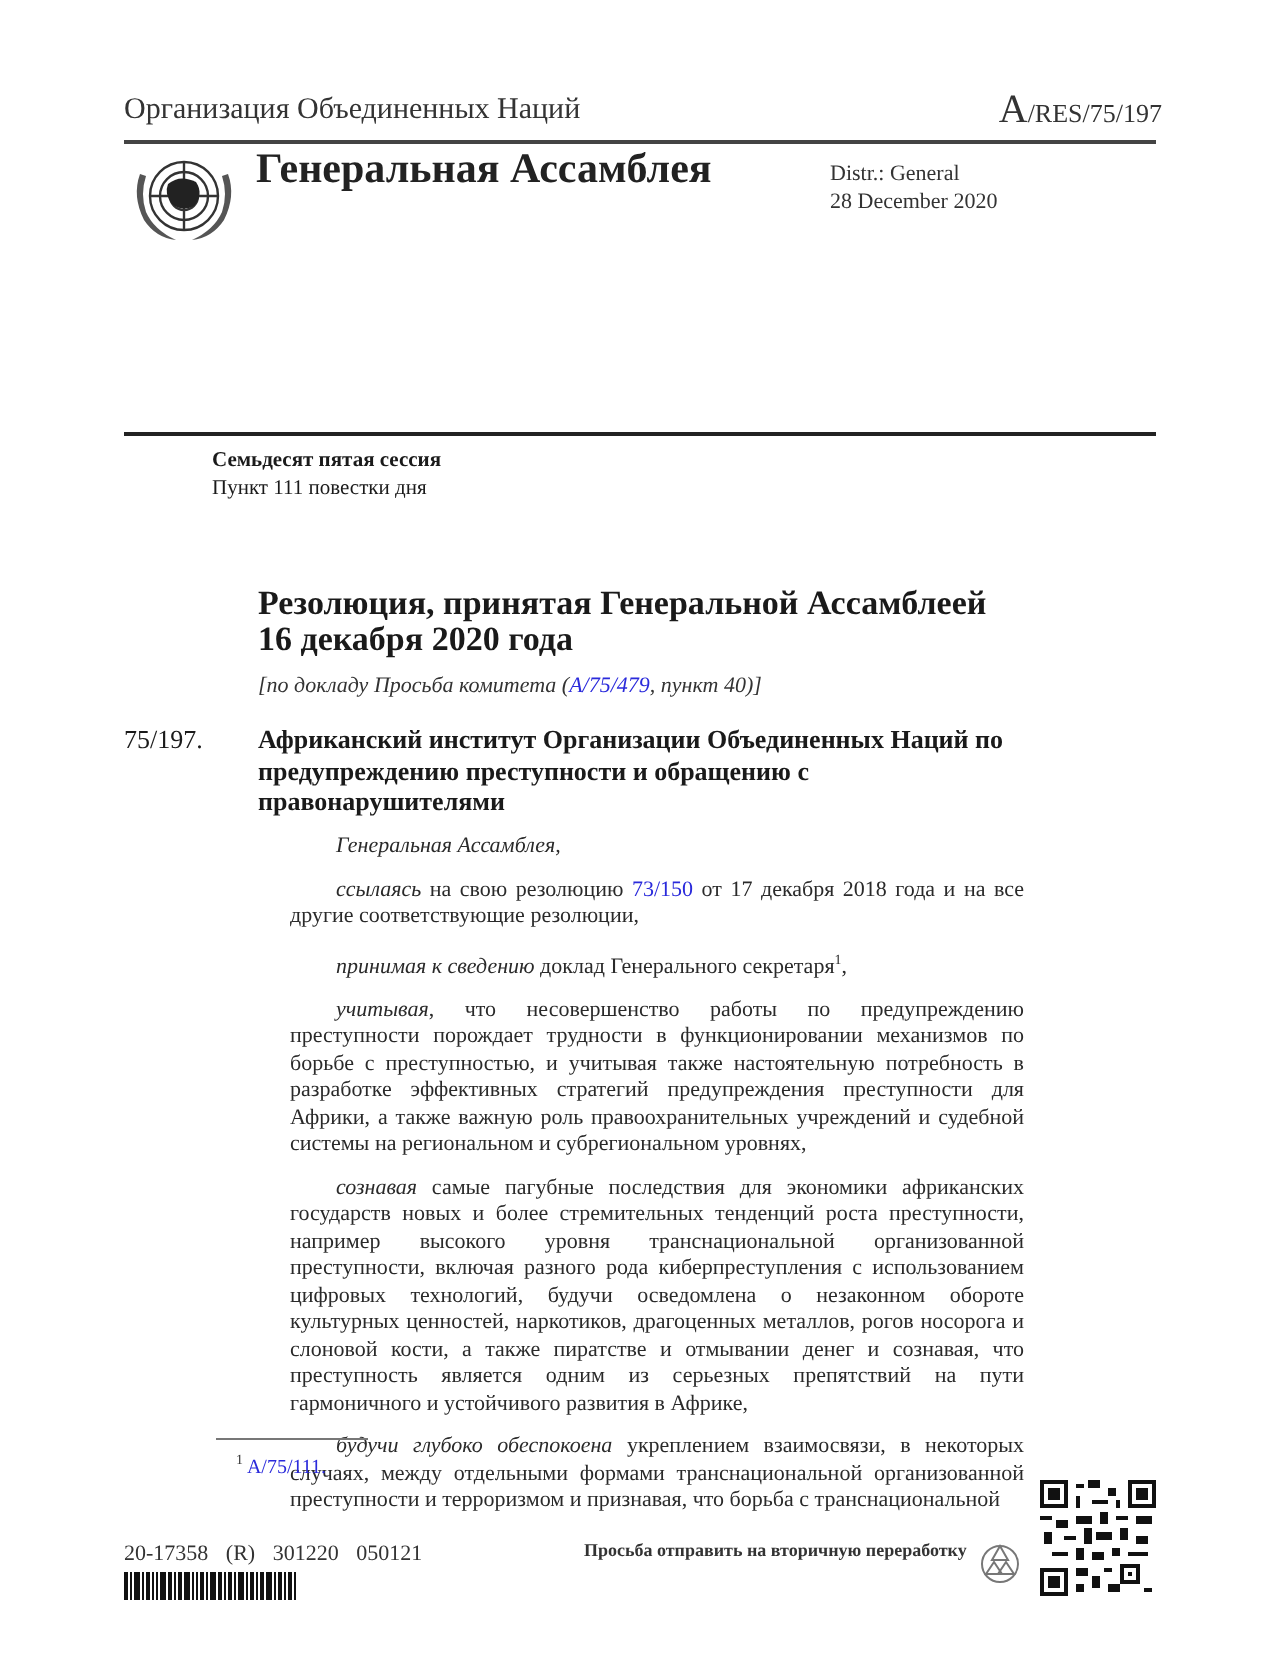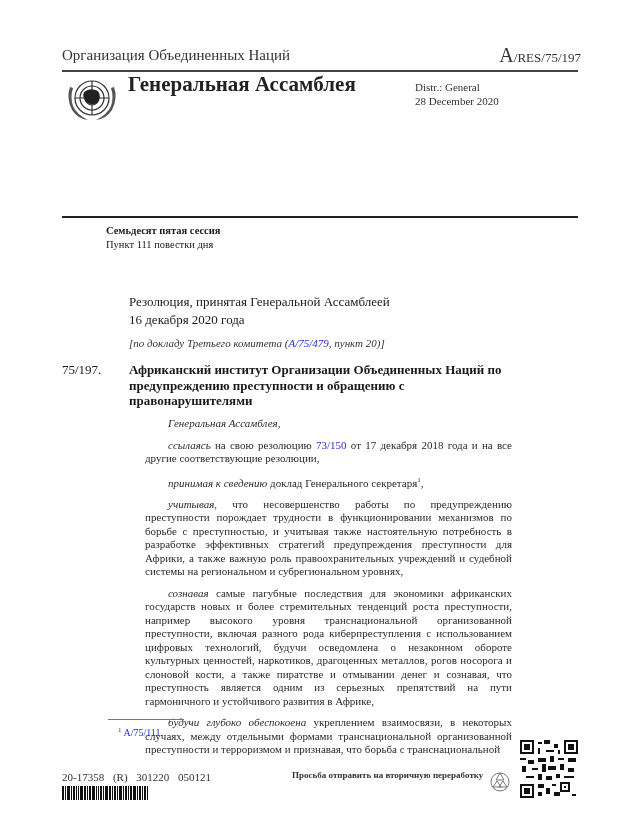--- a/index.html
+++ b/index.html
@@ -8,21 +8,21 @@
     .org { left: 62px; top: 47px; font-size: 15px; color: #333; }
     .symbol { right: 59px; top: 44px; font-size: 13px; color: #333; }
     .symbol .big { font-size: 20px; }
     .hr-top { left: 62px; width: 516px; top: 70px; height: 0; border-top: 2px solid #444; }
     .logo { left: 64px; top: 73px; width: 56px; height: 52px; }
     .assembly { left: 128px; top: 72px; font-size: 21px; font-weight: bold; color: #222; }
     .distr { left: 415px; top: 80px; font-size: 11px; line-height: 14px; color: #333; }
     .hr-mid { left: 62px; width: 516px; top: 216px; height: 0; border-top: 2px solid #222; }
     .session { left: 62px; top: 224px; font-size: 10.5px; line-height: 13.5px; width: 260px; margin-left: 44px; }
     .session .b { font-weight: bold; }
-    .res-title { left: 129px; top: 293px; font-size: 13px; font-weight: normal; line-height: 18px; }
+    .res-title { left: 129px; top: 293px; font-size: 17px; font-weight: bold; line-height: 18px; }
     .report { left: 129px; top: 337px; font-size: 11px; font-style: italic; color: #333; }
     a, .link { color: #2a2adb; text-decoration: none; }
     .resno { left: 62px; top: 362px; font-size: 13px; font-weight: normal; }
     .res-head { left: 129px; top: 362px; font-size: 13px; font-weight: bold; line-height: 15.5px; width: 380px; }
     .body-text { left: 129px; top: 417px; width: 383px; font-size: 11px; line-height: 13.5px; text-align: justify; color: #2a2a2a; }
     .body-text p { margin: 0 0 8px 16px; text-indent: 23px; }
     .body-text em { font-style: italic; }
     .fn-rule { left: 108px; top: 719px; width: 76px; border-top: 1px solid #777; }
     .fn { left: 118px; top: 726px; font-size: 10px; }
     .fn sup { font-size: 7px; color:#333; }
@@ -68,21 +68,21 @@
 <div class="abs session">
   <div class="b">Семьдесят пятая сессия</div>
   <div>Пункт 111 повестки дня</div>
 </div>
 
 <div class="abs res-title">
   <div>Резолюция, принятая Генеральной Ассамблеей</div>
   <div>16 декабря 2020 года</div>
 </div>
 
-<div class="abs report"><span>[по докладу Третьего комитета (</span><a href="#">A/75/479</a><span>, пункт 20)]</span></div>
+<div class="abs report"><span>[по докладу Просьба комитета (</span><a href="#">A/75/479</a><span>, пункт 40)]</span></div>
 
 <div class="abs resno">75/197.</div>
 <div class="abs res-head">Африканский институт Организации Объединенных Наций по предупреждению преступности и обращению с правонарушителями</div>
 
 <div class="abs body-text">
   <p><em>Генеральная Ассамблея,</em></p>
   <p><em>ссылаясь</em><span> на свою резолюцию </span><a href="#">73/150</a><span> от 17 декабря 2018 года и на все другие соответствующие резолюции,</span></p>
   <p><em>принимая к сведению</em><span> доклад Генерального секретаря</span><sup style="font-size:7px">1</sup><span>,</span></p>
   <p><em>учитывая</em><span>, что несовершенство работы по предупреждению преступности порождает трудности в функционировании механизмов по борьбе с преступностью, и учитывая также настоятельную потребность в разработке эффективных стратегий предупреждения преступности для Африки, а также важную роль правоохранительных учреждений и судебной системы на региональном и субрегиональном уровнях,</span></p>
   <p><em>сознавая</em><span> самые пагубные последствия для экономики африканских государств новых и более стремительных тенденций роста преступности, например высокого уровня транснациональной организованной преступности, включая разного рода киберпреступления с использованием цифровых технологий, будучи осведомлена о незаконном обороте культурных ценностей, наркотиков, драгоценных металлов, рогов носорога и слоновой кости, а также пиратстве и отмывании денег и сознавая, что преступность является одним из серьезных препятствий на пути гармоничного и устойчивого развития в Африке,</span></p>

